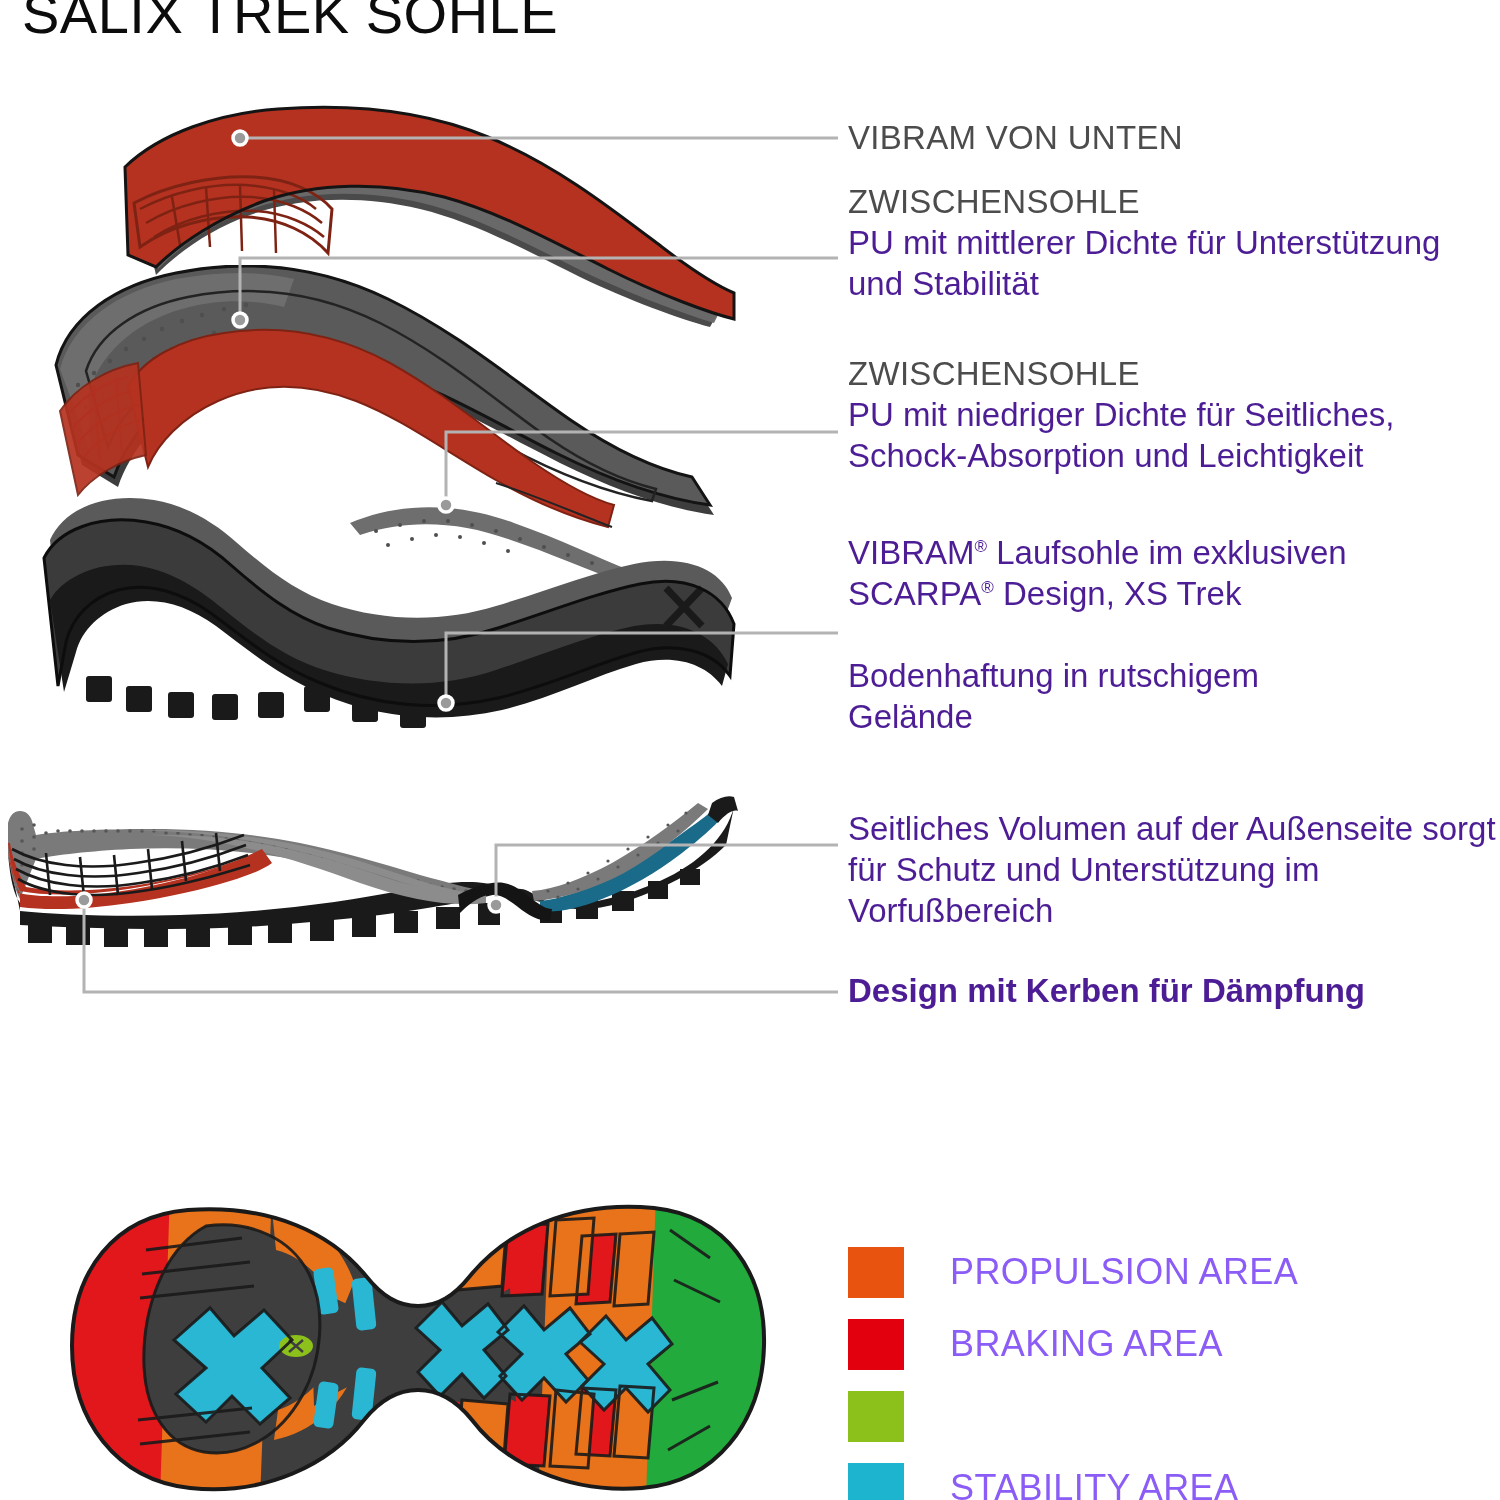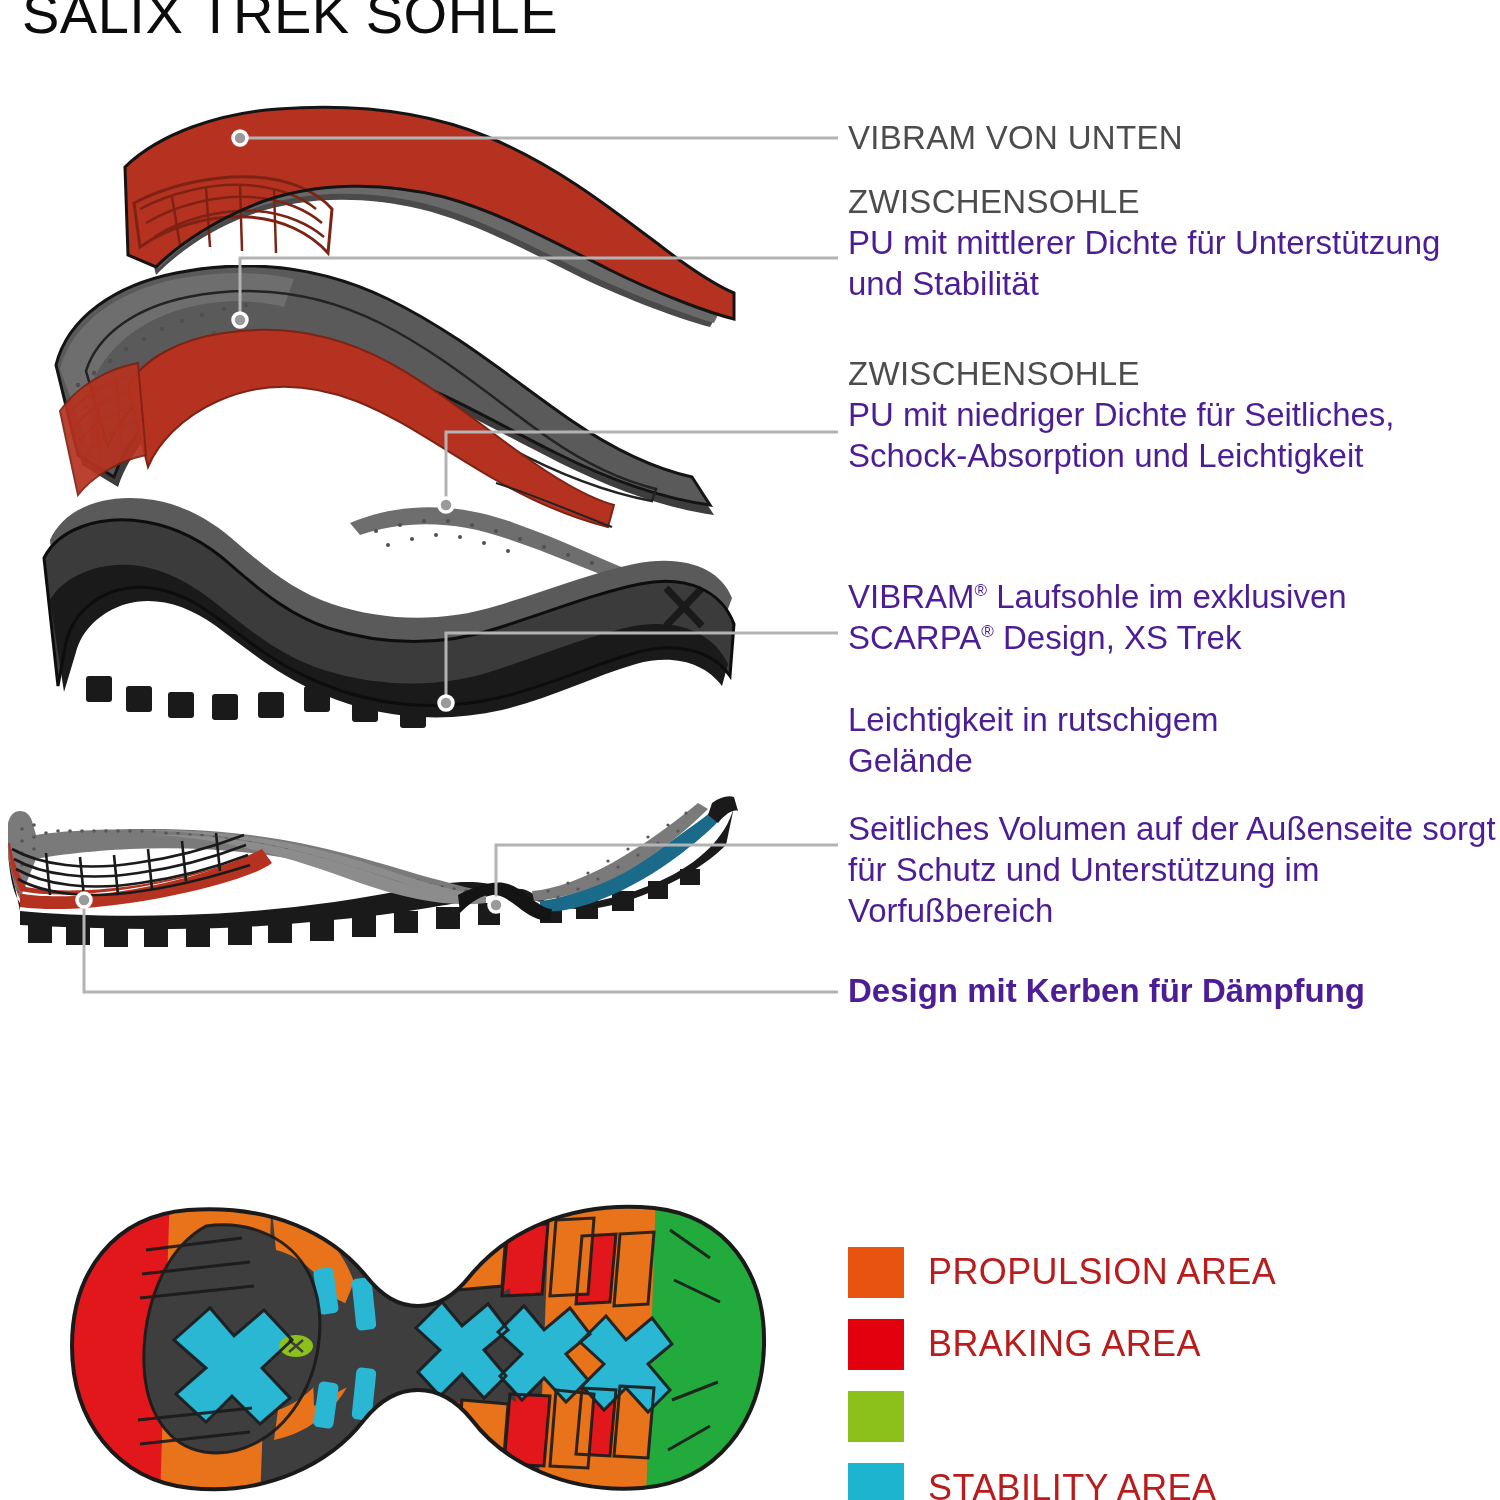--- a/index.html
+++ b/index.html
@@ -88,25 +88,25 @@
     display: flex;
     align-items: center;
     height: 72px;
   }
   .legend-swatch {
     width: 56px;
     height: 51px;
     flex: 0 0 auto;
   }
   .legend-label {
-    margin-left: 24px;
+    margin-left: 46px;
     font-size: 36px;
     line-height: 40px;
     letter-spacing: 0.4px;
-    color: #b91c1c;
+    color: #8b5cf6;
     white-space: nowrap;
   }
 </style>
 </head>
 <body>
 
 <div id="page-title">SALIX TREK SOHLE</div>
 
 <div id="diagram-column">
 
@@ -594,26 +594,26 @@
   <div class="callout-block" style="top:182px;">
     <div class="callout-head">ZWISCHENSOHLE</div>
     <div class="callout-body">PU mit mittlerer Dichte für Unterstützung und  Stabilität</div>
   </div>
 
   <div class="callout-block" style="top:354px;">
     <div class="callout-head">ZWISCHENSOHLE</div>
     <div class="callout-body">PU mit niedriger Dichte für Seitliches, Schock-Absorption und Leichtigkeit</div>
   </div>
 
-  <div class="callout-block" style="top:576px;">
+  <div class="callout-block" style="top:532px;">
     <div class="callout-body">
       <span>VIBRAM</span><sup>®</sup><span> Laufsohle im exklusiven</span><br>
       <span>SCARPA</span><sup>®</sup><span> Design, XS Trek</span><br>
       <br>
-      <span>Leichtigkeit in rutschigem</span><br>
+      <span>Bodenhaftung in rutschigem</span><br>
       <span>Gelände</span>
     </div>
   </div>
 
   <div class="callout-block" style="top:808px;">
     <div class="callout-body">Seitliches Volumen auf der Außenseite sorgt für Schutz und Unterstützung im Vorfußbereich</div>
   </div>
 
   <div class="callout-block" style="top:970px;font-weight:bold;">
     <div class="callout-body">Design mit Kerben für Dämpfung</div>

